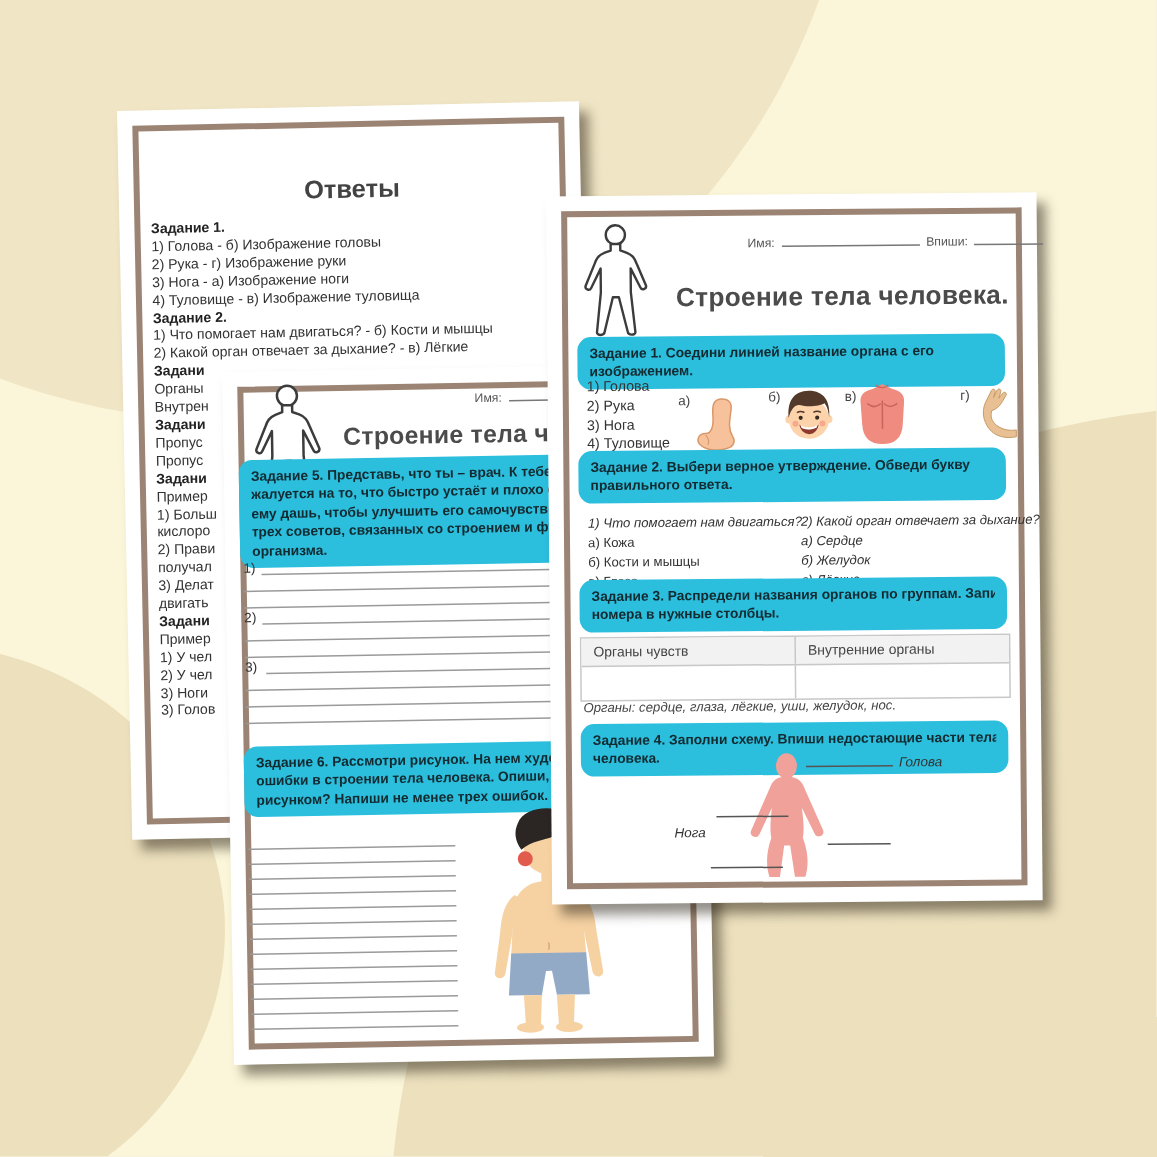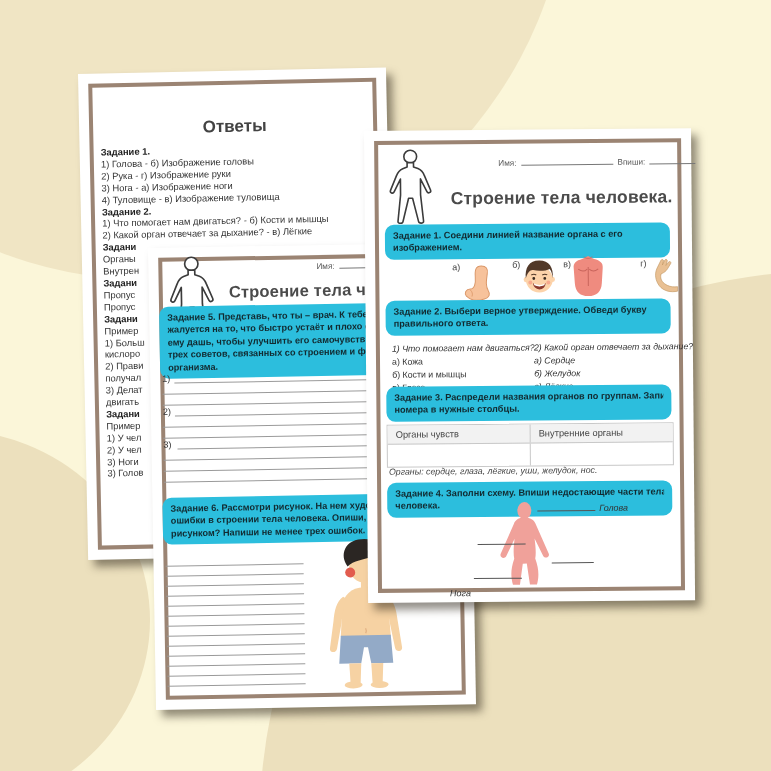--- a/index.html
+++ b/index.html
@@ -183,20 +183,26 @@
       <span class="u" style="width:46px;"></span>
     </div>
 
     <div class="abs pagetitle nowrap" style="left:86px;top:58px;">Строение тела человека.</div>
 
     <div class="task" style="left:20px;top:94px;width:269px;">
       <div>Задание 1. Соедини линией название органа с его</div>
       <div>изображением.</div>
     </div>
 
+    <div class="abs list9" style="left:26px;top:122px;">
+      <div>1) Голова</div>
+      <div>2) Рука</div>
+      <div>3) Нога</div>
+      <div>4) Туловище</div>
+    </div>
 
     <span class="imglabel" style="left:87px;top:132px;">а)</span>
     <span class="imglabel" style="left:147px;top:130px;">б)</span>
     <span class="imglabel" style="left:198px;top:130px;">в)</span>
     <span class="imglabel" style="left:275px;top:130px;">г)</span>
 
     <svg class="abs" style="left:97px;top:134px;" width="30" height="38" viewBox="0 0 30 38">
       <path d="M19 2 C24 2 26 5 25 10 C24 17 23 22 26 27 C28 30 27 34 22 35 C15 37 8 36 4 32 C1.5 29 3.5 25 8 25 C12 25 13.5 20 13 13 C12.5 6 13.5 2 19 2 Z" fill="#f7c29b" stroke="#da9768" stroke-width="1"></path>
       <path d="M8 26 C10 28 10.5 30 9.5 32.5" stroke="#da9768" stroke-width=".8" fill="none"></path>
     </svg>
@@ -269,16 +275,16 @@
 
     <svg class="abs" style="left:100px;top:372px;" width="115" height="84" viewBox="0 0 115 84">
       <ellipse cx="57" cy="9" rx="7" ry="8.5" fill="#f0a19a"></ellipse>
       <path d="M57 16 C51 16 48 18.5 46.5 22 L33 52 C31.5 55.5 36.5 58 38.5 54.5 L47 37 C46 45 45.5 52 46.5 57 C42.5 68 43 76 45 83 L52 83 L55 62 L59 62 L62 83 L69 83 C71 76 71.5 68 67.5 57 C68.5 52 68 45 67 37 L75.5 54.5 C77.5 58 82.5 55.5 81 52 L68 22 C66.5 18.5 63 16 57 16 Z" fill="#f0a19a"></path>
     </svg>
 
     <div class="dline" style="left:170px;top:381px;width:58px;"></div>
     <div class="dlab" style="left:232px;top:374px;">Голова</div>
     <div class="dline" style="left:110px;top:414px;width:48px;"></div>
     <div class="dline" style="left:184px;top:433px;width:42px;"></div>
-    <div class="dlab" style="left:82px;top:458px;">Нога</div>
+    <div class="dlab" style="left:82px;top:420px;">Нога</div>
     <div class="dline" style="left:106px;top:448px;width:48px;"></div>
   </div>
 </div>
 
 </body></html>

